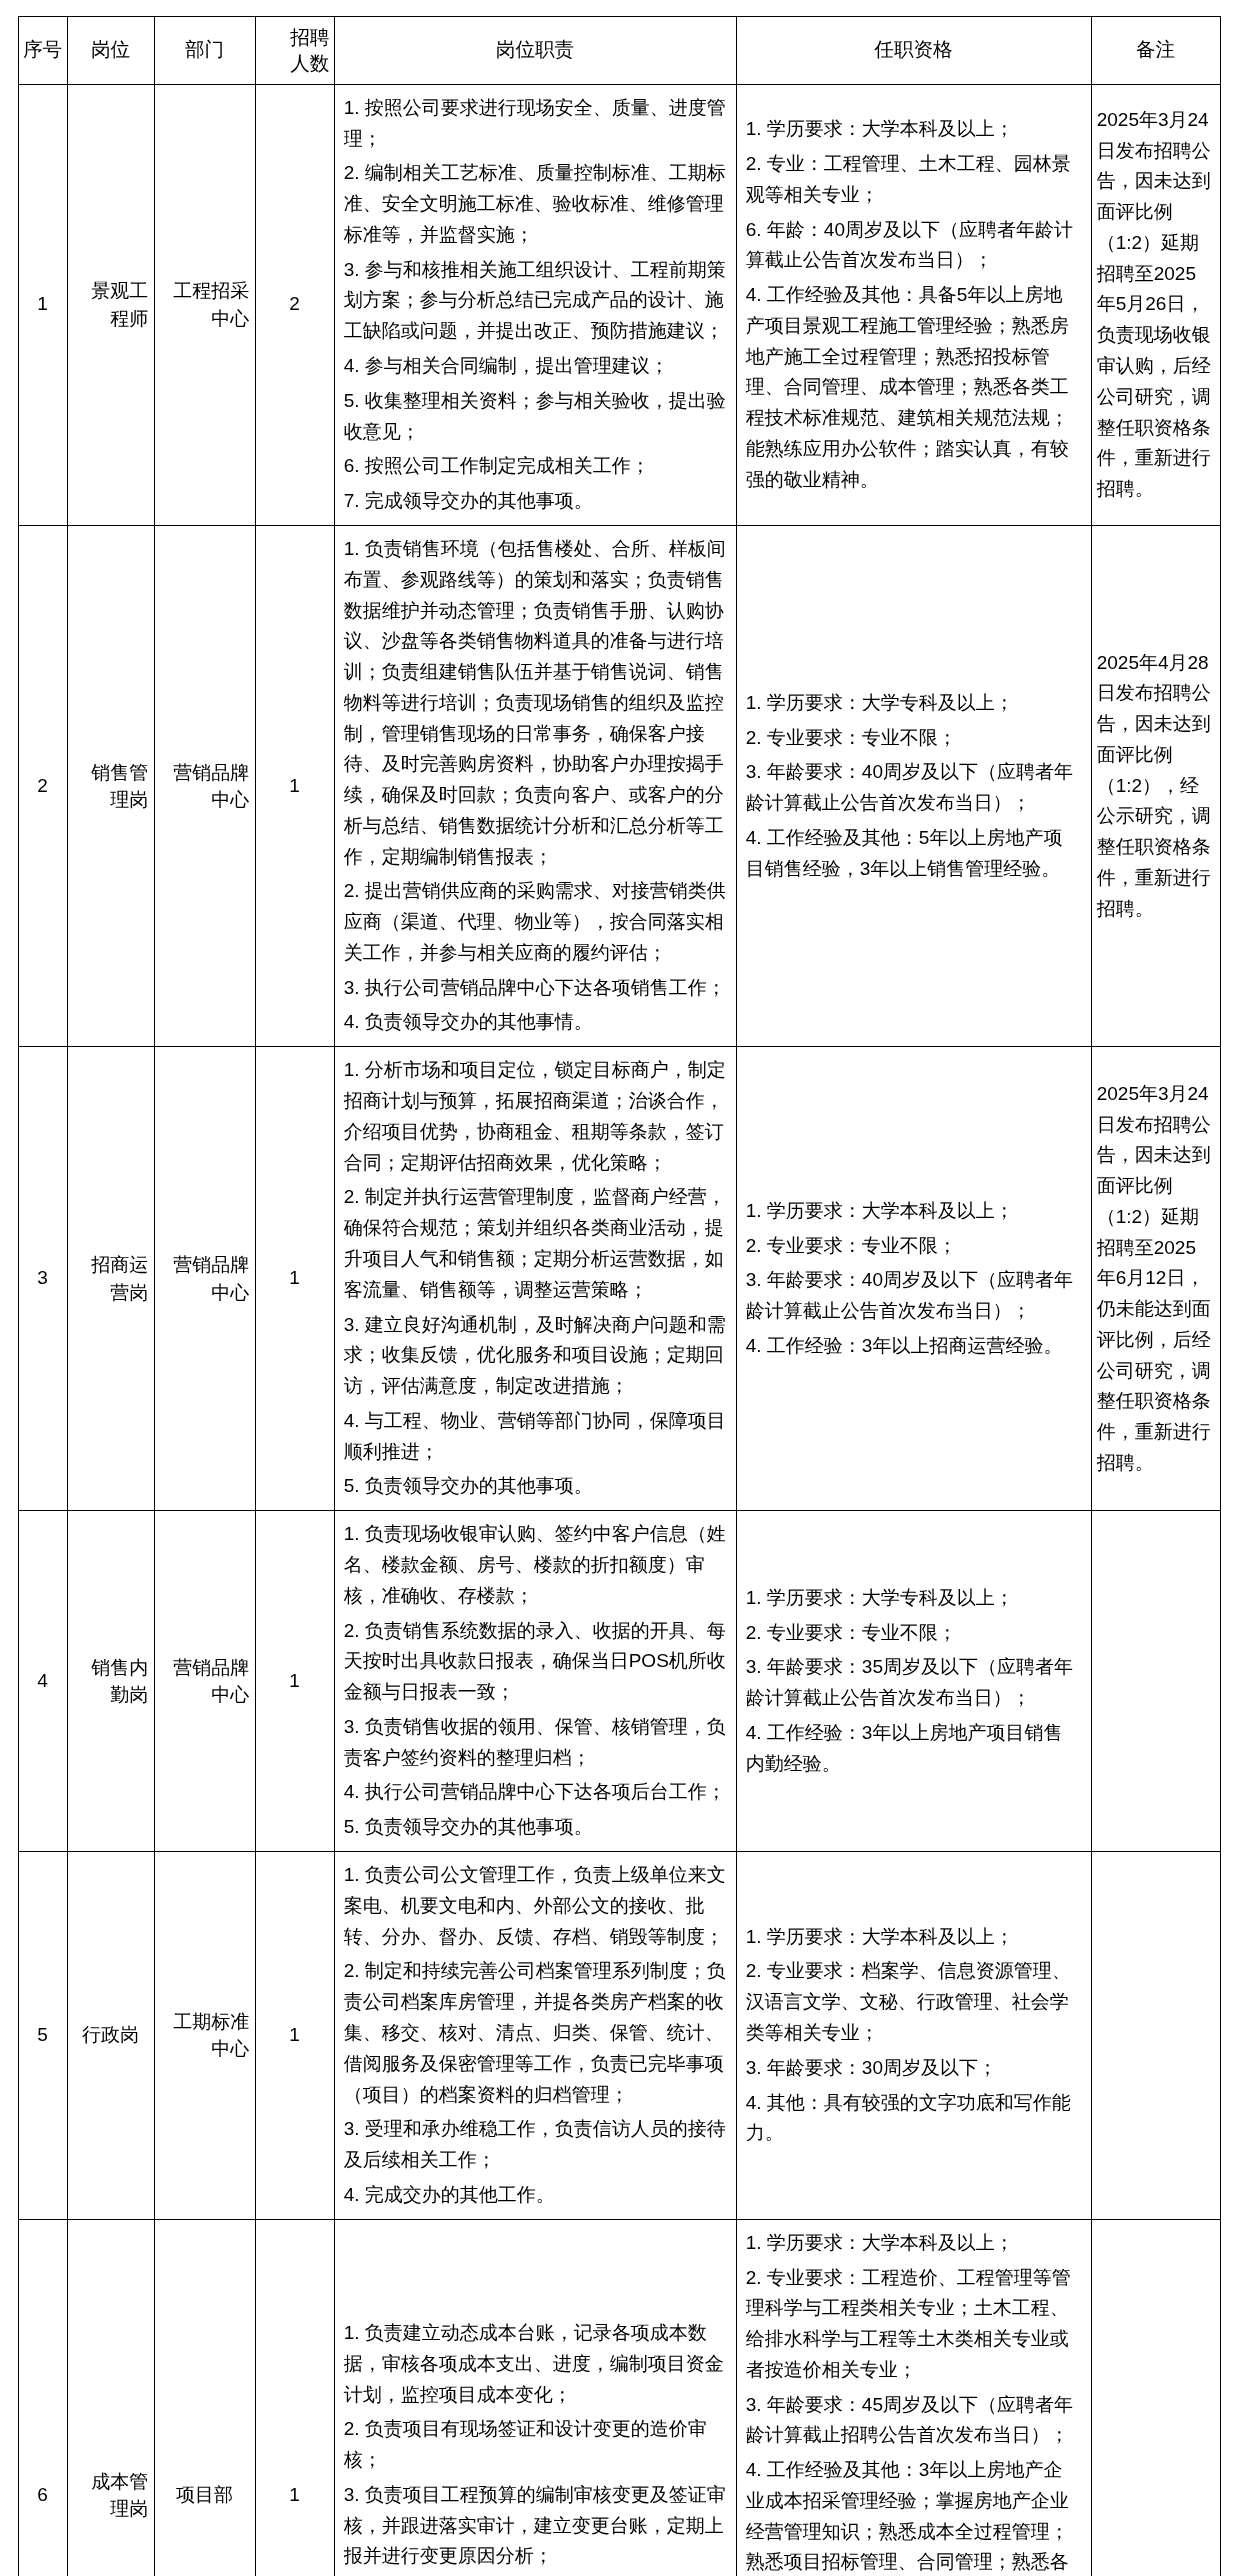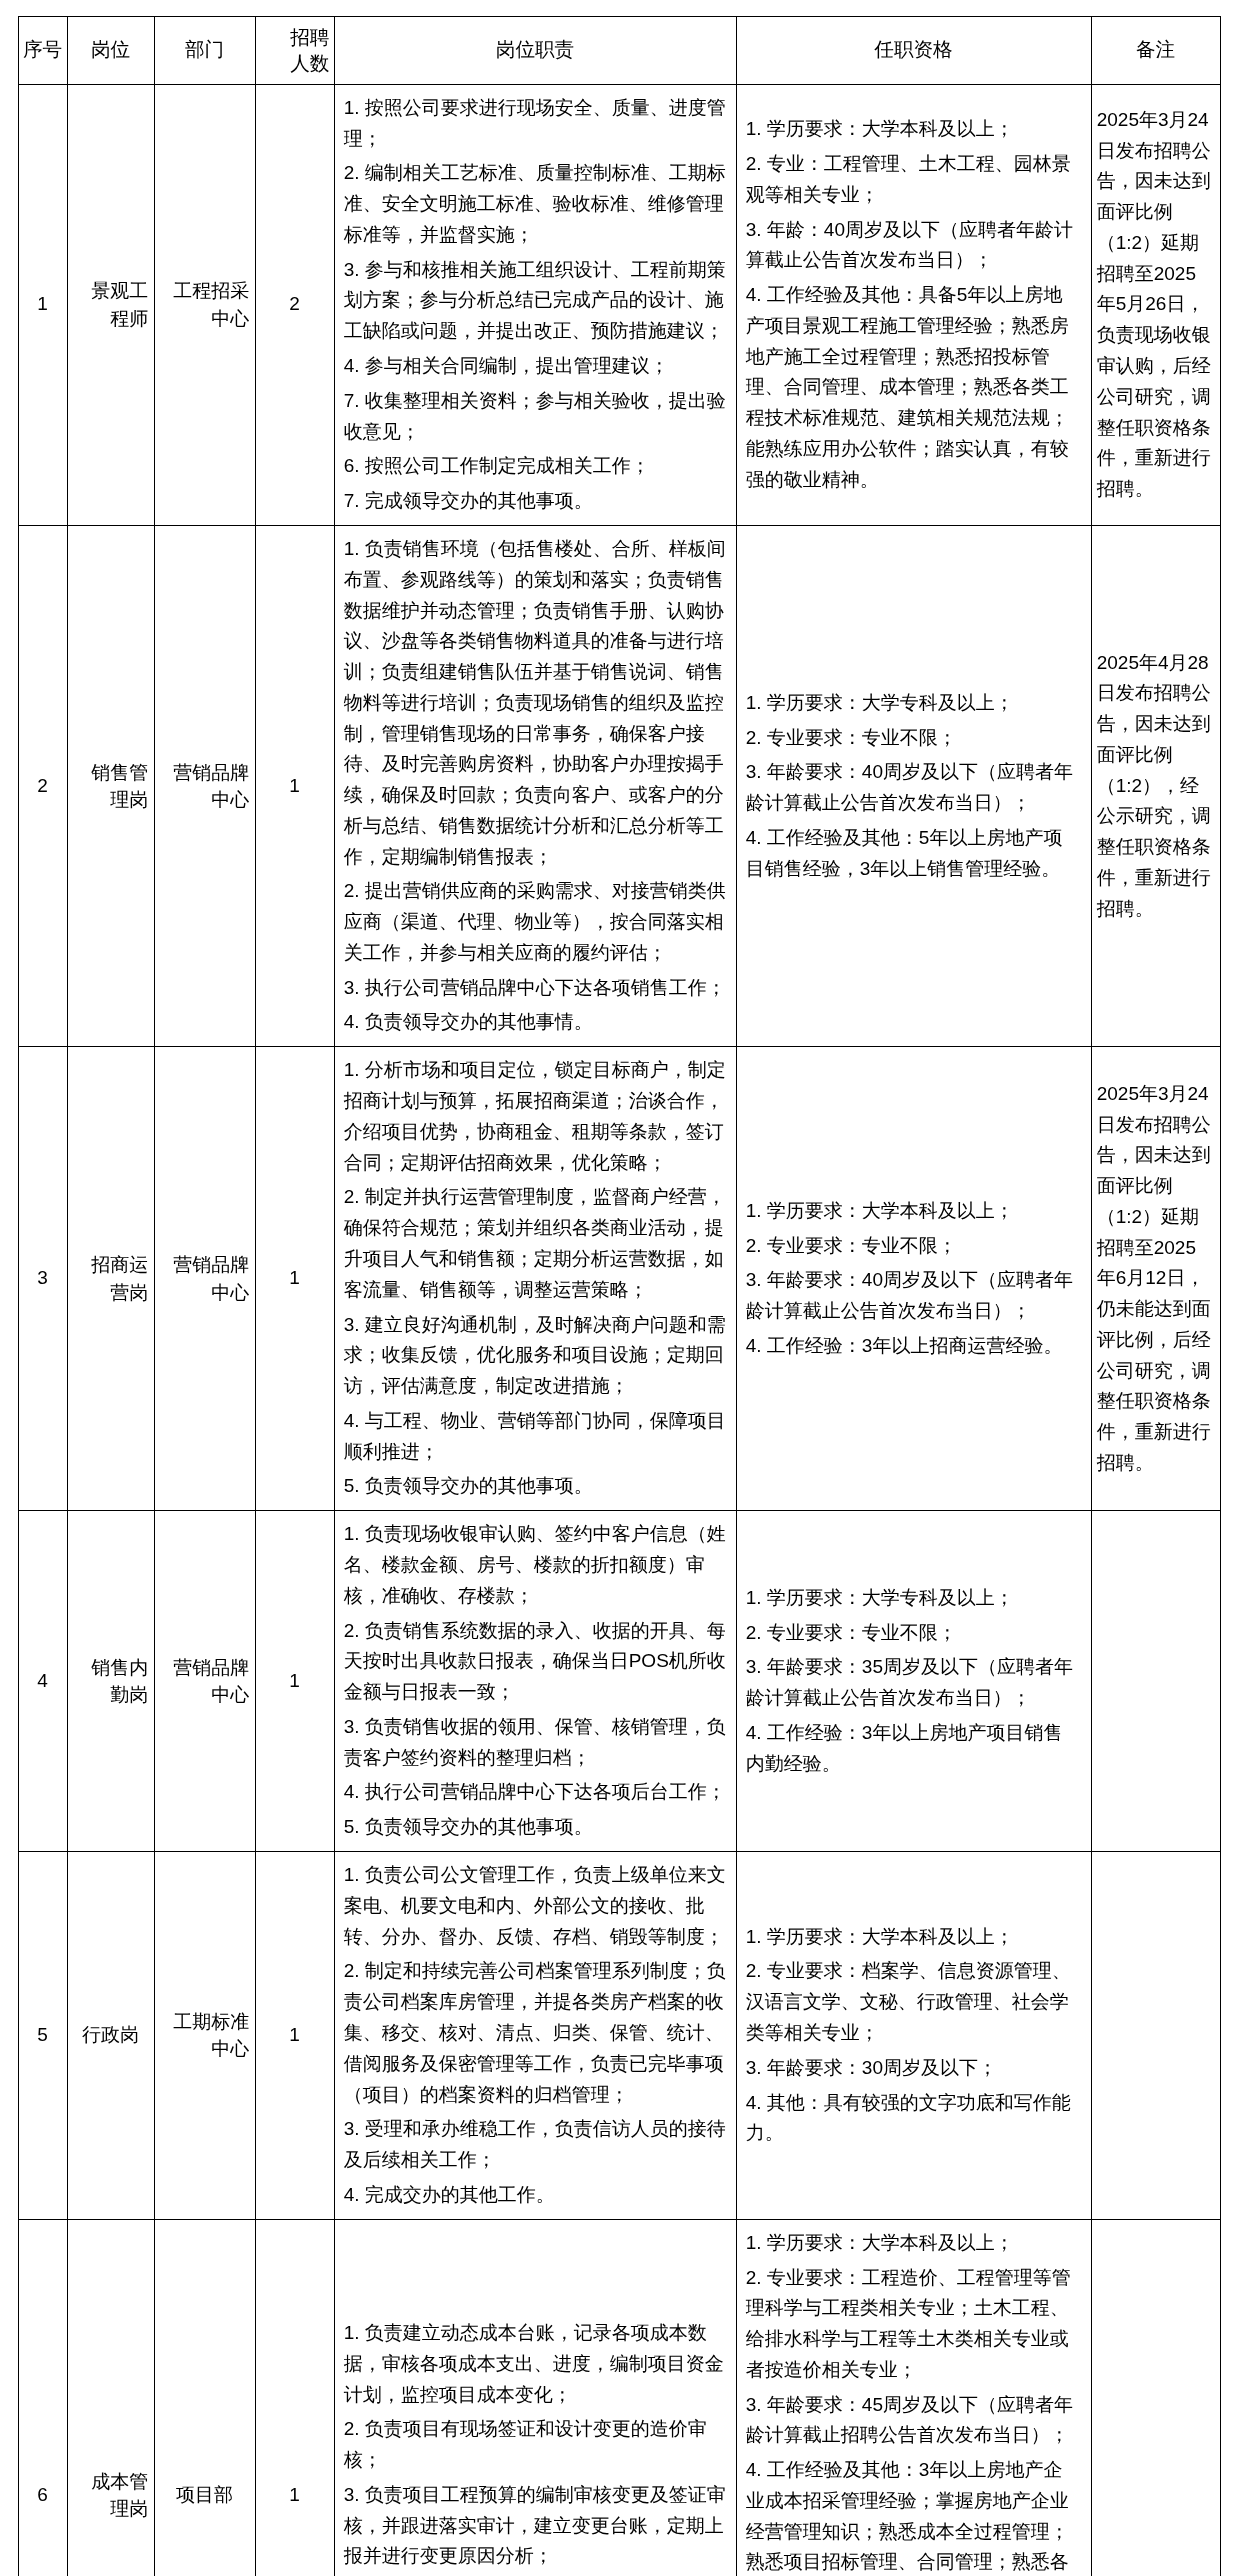--- a/index.html
+++ b/index.html
@@ -111,28 +111,28 @@
           <td class="cell-center">
             <span class="stack-text">工程招采</span>
             <span class="stack-text">中心</span>
           </td>
           <td class="cell-center">2</td>
           <td class="cell-body">
             <div class="para">1. 按照公司要求进行现场安全、质量、进度管理；</div>
             <div class="para">2. 编制相关工艺标准、质量控制标准、工期标准、安全文明施工标准、验收标准、维修管理标准等，并监督实施；</div>
             <div class="para">3. 参与和核推相关施工组织设计、工程前期策划方案；参与分析总结已完成产品的设计、施工缺陷或问题，并提出改正、预防措施建议；</div>
             <div class="para">4. 参与相关合同编制，提出管理建议；</div>
-            <div class="para">7. 收集整理相关资料；参与相关验收，提出验收意见；</div>
+            <div class="para">5. 收集整理相关资料；参与相关验收，提出验收意见；</div>
             <div class="para">6. 按照公司工作制定完成相关工作；</div>
             <div class="para">7. 完成领导交办的其他事项。</div>
           </td>
           <td class="cell-body">
             <div class="para">1. 学历要求：大学本科及以上；</div>
             <div class="para">2. 专业：工程管理、土木工程、园林景观等相关专业；</div>
-            <div class="para">3. 年龄：40周岁及以下（应聘者年龄计算截止公告首次发布当日）；</div>
+            <div class="para">6. 年龄：40周岁及以下（应聘者年龄计算截止公告首次发布当日）；</div>
             <div class="para">4. 工作经验及其他：具备5年以上房地产项目景观工程施工管理经验；熟悉房地产施工全过程管理；熟悉招投标管理、合同管理、成本管理；熟悉各类工程技术标准规范、建筑相关规范法规；能熟练应用办公软件；踏实认真，有较强的敬业精神。</div>
           </td>
           <td class="cell-body remark-text">2025年3月24日发布招聘公告，因未达到面评比例（1:2）延期招聘至2025年5月26日，负责现场收银审认购，后经公司研究，调整任职资格条件，重新进行招聘。</td>
         </tr>
         <tr>
           <td class="cell-center">2</td>
           <td class="cell-center">
             <span class="stack-text">销售管</span>
             <span class="stack-text">理岗</span>
           </td>

